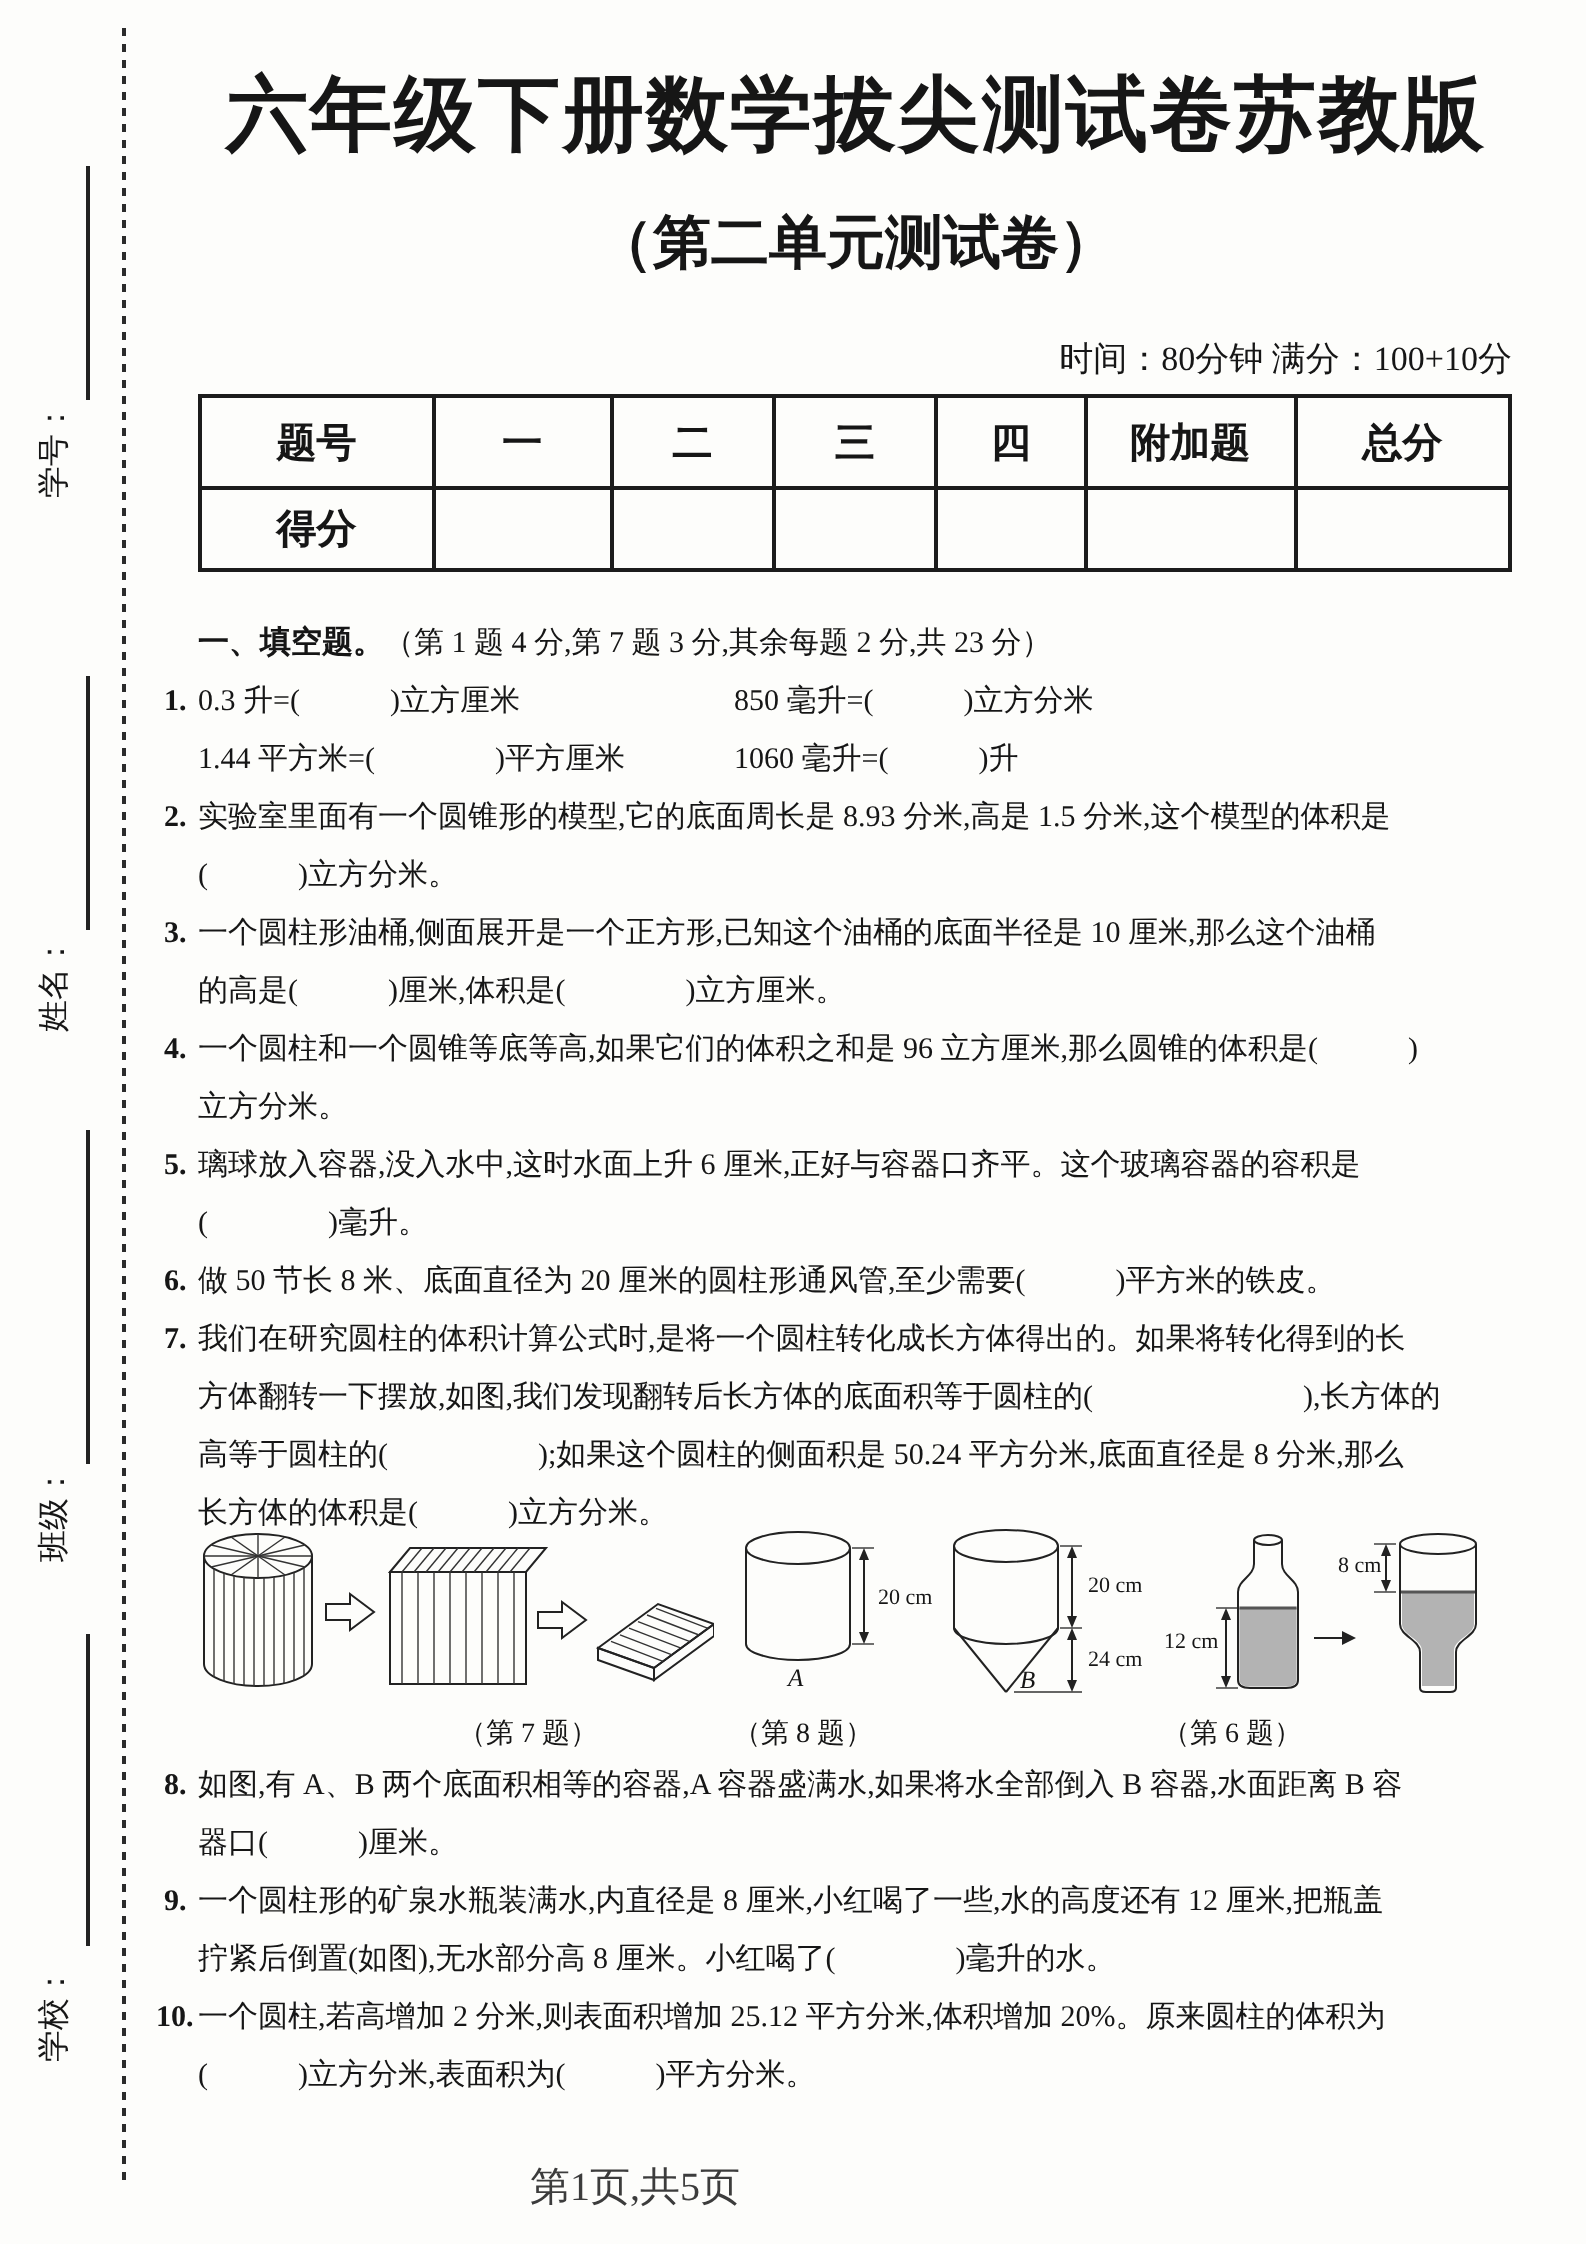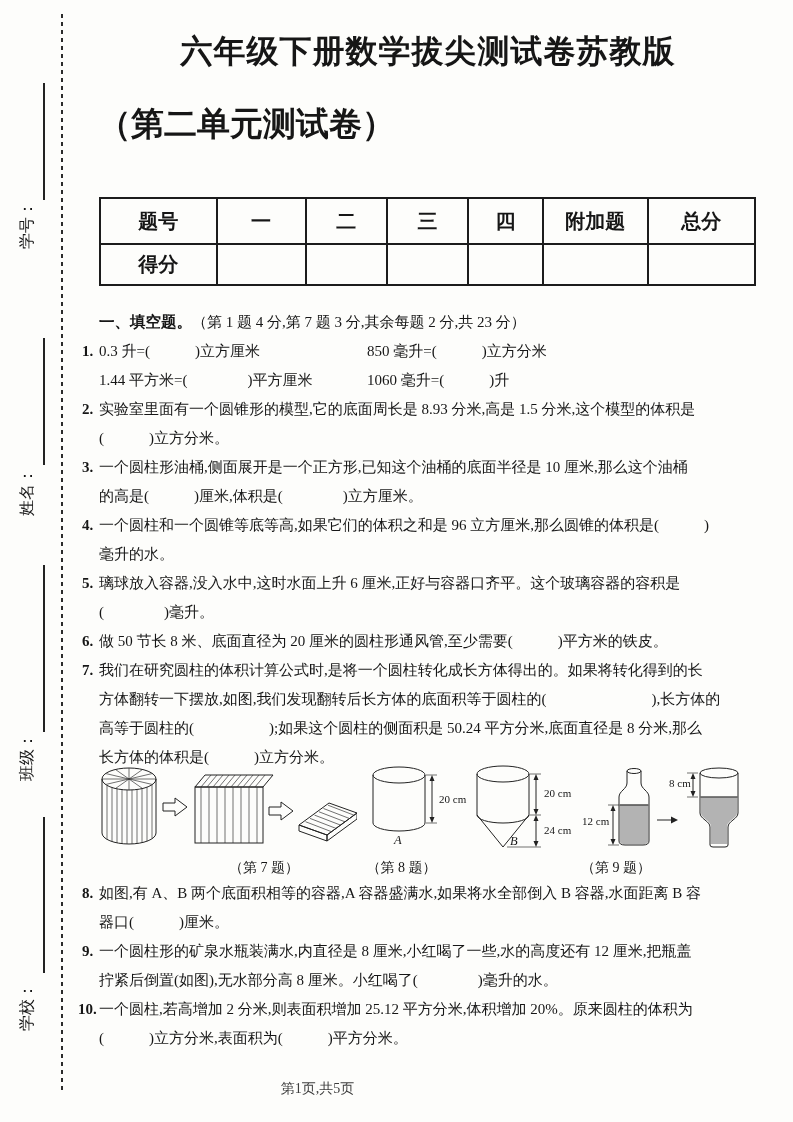--- a/index.html
+++ b/index.html
@@ -9,23 +9,23 @@
     overflow:hidden;margin:0 auto;
   }
   
   .seal{position:absolute;left:61px;top:14px;width:2px;height:1076px;
     background:repeating-linear-gradient(#2b2b2b 0 4px,transparent 4px 8px);}
   .wline{position:absolute;left:43px;width:2px;background:#222;}
   .mlabel{position:absolute;left:0;width:54px;height:20px;font-size:16px;
     text-align:center;transform:rotate(-90deg);white-space:nowrap;}
   
   .title{position:absolute;top:30px;left:98px;width:660px;text-align:center;
-    font-size:32px;font-weight:bold;letter-spacing:1px;white-space:nowrap;}
-  .subtitle{position:absolute;top:102px;left:98px;width:660px;text-align:left;
-    font-size:33px;font-weight:bold;}
+    font-size:41px;font-weight:bold;letter-spacing:1px;white-space:nowrap;}
+  .subtitle{position:absolute;top:102px;left:98px;width:660px;text-align:center;
+    font-size:29px;font-weight:bold;}
   .meta{position:absolute;top:168px;left:98px;width:658px;text-align:right;font-size:17px;}
   
   table.score{position:absolute;top:197px;left:99px;width:657px;
     border-collapse:collapse;table-layout:fixed;}
   table.score td{border:2px solid #1c1c1c;text-align:center;font-size:20px;
     font-weight:bold;padding:0;}
   tr.r1 td{height:44px;} tr.r2 td{height:39px;margin-left:16px;}
   
   .content{position:absolute;top:291px;left:99px;width:660px;
     font-size:15px;line-height:29px;margin-top:16px;}
@@ -45,39 +45,40 @@
   svg .thin{stroke:#333;fill:none;stroke-width:0.7;}
   svg .hollow{fill:#fdfdfb;stroke:#222;stroke-width:1;}
   svg .water{fill:#b3b3b3;stroke:none;}
   svg .surf{stroke:#555;stroke-width:1.6;fill:none;}
   svg .ah{fill:#222;stroke:none;}
   svg text{fill:#161616;stroke:none;font-family:"Liberation Serif","DejaVu Serif",serif;}
   svg text.dim{font-size:11px;}
   svg text.ital{font-size:12.5px;font-style:italic;}
   
   .footer{position:absolute;top:1080px;left:0;width:635px;text-align:center;
-    font-size:14px;color:#3c3c3c;}
+    font-size:20px;color:#3c3c3c;}
 </style>
 </head>
 <body>
 
 <div class="page">
 
   <div class="seal"></div>
   <div class="wline" style="top:83px;height:117px;"></div>
   <div class="wline" style="top:338px;height:127px;"></div>
   <div class="wline" style="top:565px;height:167px;"></div>
   <div class="wline" style="top:817px;height:156px;"></div>
   <div class="mlabel" style="top:215px;">学号：</div>
   <div class="mlabel" style="top:482px;">姓名：</div>
   <div class="mlabel" style="top:747px;">班级：</div>
   <div class="mlabel" style="top:997px;">学校：</div>
 
   <div class="title">六年级下册数学拔尖测试卷苏教版</div>
   <div class="subtitle">（第二单元测试卷）</div>
+  <div class="meta">时间：80分钟  满分：100+10分</div>
 
   <table class="score">
     <colgroup>
       <col style="width:17.8%">
         <col style="width:13.6%">
         <col style="width:12.4%">
       <col style="width:12.4%">
         <col style="width:11.4%">
         <col style="width:16%">
       <col style="width:16.4%">
@@ -125,21 +126,21 @@
 
     <div class="q">
       <span class="qnum">3.</span>
       <div class="qline">一个圆柱形油桶,侧面展开是一个正方形,已知这个油桶的底面半径是 10 厘米,那么这个油桶</div>
       <div class="qline">的高是(　　　)厘米,体积是(　　　　)立方厘米。</div>
     </div>
 
     <div class="q">
       <span class="qnum">4.</span>
       <div class="qline">一个圆柱和一个圆锥等底等高,如果它们的体积之和是 96 立方厘米,那么圆锥的体积是(　　　)</div>
-      <div class="qline">毫升的水。</div>
+      <div class="qline">立方分米。</div>
     </div>
 
     <div class="q">
       <span class="qnum">5.</span>
       <div class="qline">璃球放入容器,没入水中,这时水面上升 6 厘米,正好与容器口齐平。这个玻璃容器的容积是</div>
       <div class="qline">(　　　　)毫升。</div>
     </div>
 
     <div class="q">
       <span class="qnum">6.</span>
@@ -294,21 +295,21 @@
           <line class="surf" x1="119.5" y1="32" x2="156.5" y2="32"></line>
           <ellipse class="ln" cx="138" cy="8" rx="19" ry="5"></ellipse>
           <line class="ln" x1="119" y1="8" x2="119" y2="48"></line>
           <line class="ln" x1="157" y1="8" x2="157" y2="48"></line>
           <path class="ln" d="M119,48 C119,54 129,56 129,62"></path>
           <path class="ln" d="M157,48 C157,54 147,56 147,62"></path>
           <line class="ln" x1="129" y1="62" x2="129" y2="80"></line>
           <line class="ln" x1="147" y1="62" x2="147" y2="80"></line>
           <path class="ln" d="M129,80 Q129,82 132,82 L144,82 Q147,82 147,80"></path>
         </svg>
-        <figcaption>（第 9 题）</figcaption>
+        <figcaption>（第 6 题）</figcaption>
       </figure>
     </div>
 
     <div class="q">
       <span class="qnum">8.</span>
       <div class="qline">如图,有 A、B 两个底面积相等的容器,A 容器盛满水,如果将水全部倒入 B 容器,水面距离 B 容</div>
       <div class="qline">器口(　　　)厘米。</div>
     </div>
 
     <div class="q">

